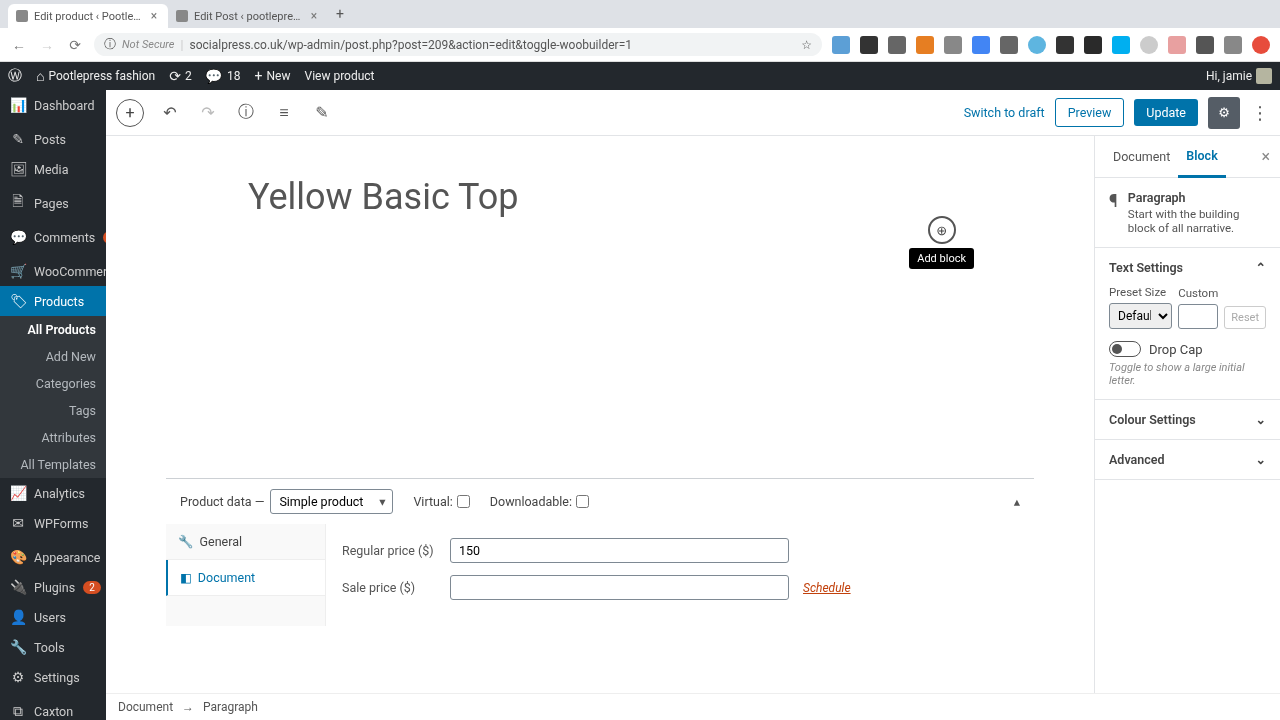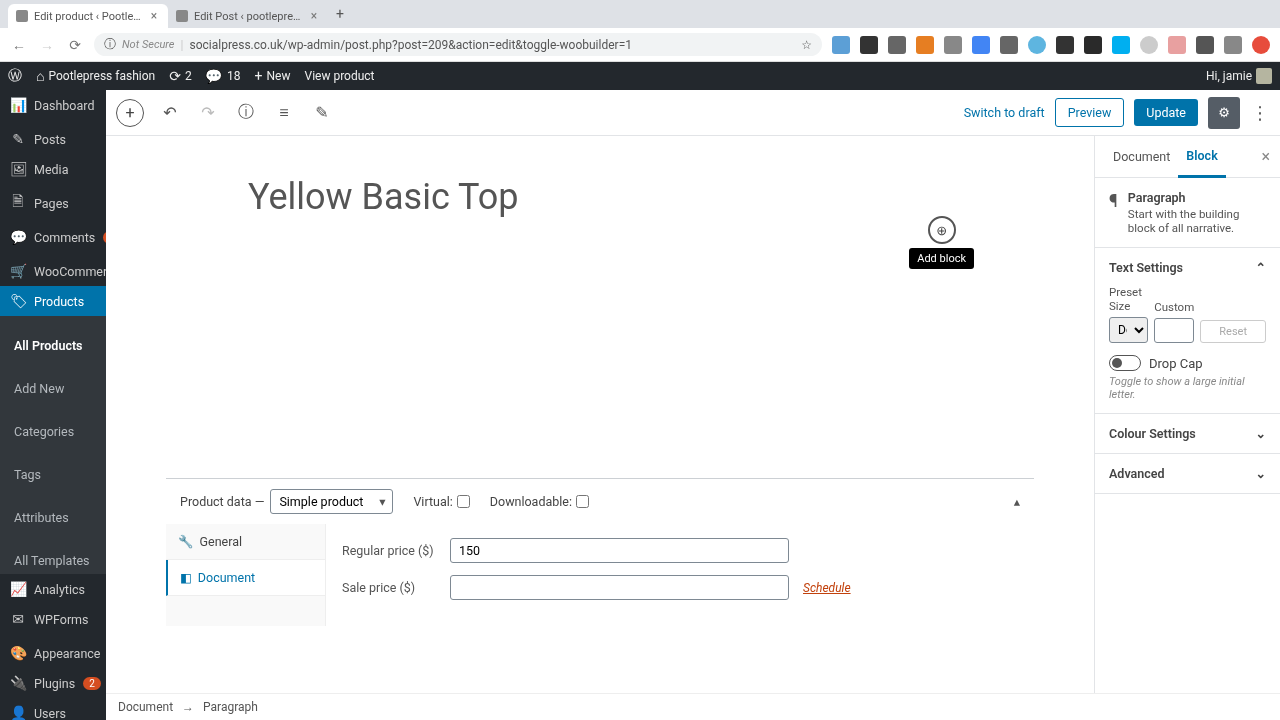--- a/index.html
+++ b/index.html
@@ -29,21 +29,21 @@
 .avatar { width: 16px; height: 16px; background: #b5b5a0; border-radius: 2px; }
 
 
 .container { display: flex; height: calc(720px - 28px - 34px - 28px); }
 .sidebar { width: 106px; background: #23282d; color: #eee; overflow-y: auto; }
 .menu-item { display: flex; align-items: center; gap: 8px; padding: 7px 10px; font-size: 12.5px; cursor: pointer; color: #ccc; }
 .menu-item.active { background: #0073aa; color: #fff; position: relative; }
 .menu-item.active::after { content: ""; position: absolute; right: -6px; top: 50%; margin-top: -6px; border: 6px solid transparent; border-right-color: #f0f0f1; }
 .menu-icon { font-size: 14px; width: 16px; text-align: center; }
 .submenu { background: #32373c; }
-.submenu-item { padding: 22px 10px 6px 14px; font-size: 12.5px; color: #b4b9be; cursor: pointer; }
+.submenu-item { padding: 6px 10px 6px 14px; font-size: 12.5px; color: #b4b9be; cursor: pointer; text-align: right; }
 .submenu-item.current { color: #fff; font-weight: 600; }
 .badge { background: #d54e21; color: #fff; border-radius: 9px; padding: 1px 6px; font-size: 10px; margin-left: auto; }
 .sep { height: 4px; }
 
 
 .editor-wrap { flex: 1; display: flex; flex-direction: column; background: #fff; }
 .editor-toolbar { height: 46px; display: flex; align-items: center; justify-content: space-between; padding: 0 10px; border-bottom: 1px solid #e2e4e7; }
 .toolbar-left { display: flex; align-items: center; gap: 14px; }
 .toolbar-right { display: flex; align-items: center; gap: 10px; }
 .circle-btn { width: 28px; height: 28px; border: 1px solid #555; border-radius: 50%; display: flex; align-items: center; justify-content: center; font-size: 16px; cursor: pointer; }
@@ -95,21 +95,21 @@
 .para-icon { font-size: 18px; color: #555; }
 .block-title { font-weight: 600; font-size: 12.5px; }
 .block-desc { font-size: 11.5px; color: #555; margin-top: 2px; }
 .panel-title { display: flex; justify-content: space-between; align-items: center; font-weight: 600; font-size: 12.5px; cursor: pointer; }
 .panel-body { margin-top: 10px; }
 .field-label { font-size: 11.5px; color: #555; margin-bottom: 4px; }
 .field-row { display: flex; gap: 6px; align-items: flex-end; }
 .preset { flex: 1; }
 .preset select { width: 100%; border: 1px solid #7e8993; border-radius: 3px; padding: 4px; font-size: 12px; }
 .custom input { width: 40px; border: 1px solid #7e8993; border-radius: 3px; padding: 4px; }
-.reset-btn { border: 1px solid #ccc; color: #aaa; font-size: 11px; padding: 4px 18px; border-radius: 3px; background: #fff; }
+.reset-btn { border: 1px solid #ccc; color: #aaa; font-size: 11px; padding: 4px 6px; border-radius: 3px; background: #fff; }
 .toggle { display: flex; align-items: center; gap: 8px; margin-top: 12px; }
 .switch { width: 32px; height: 16px; border: 1px solid #555; border-radius: 8px; position: relative; cursor: pointer; }
 .switch::after { content: ""; width: 10px; height: 10px; background: #555; border-radius: 50%; position: absolute; left: 2px; top: 2px; }
 .hint { font-size: 11px; color: #888; font-style: italic; margin-top: 4px; }
 </style>
 </head>
 <body>
 
 <div class="browser-tabs">
   <div class="tab">

